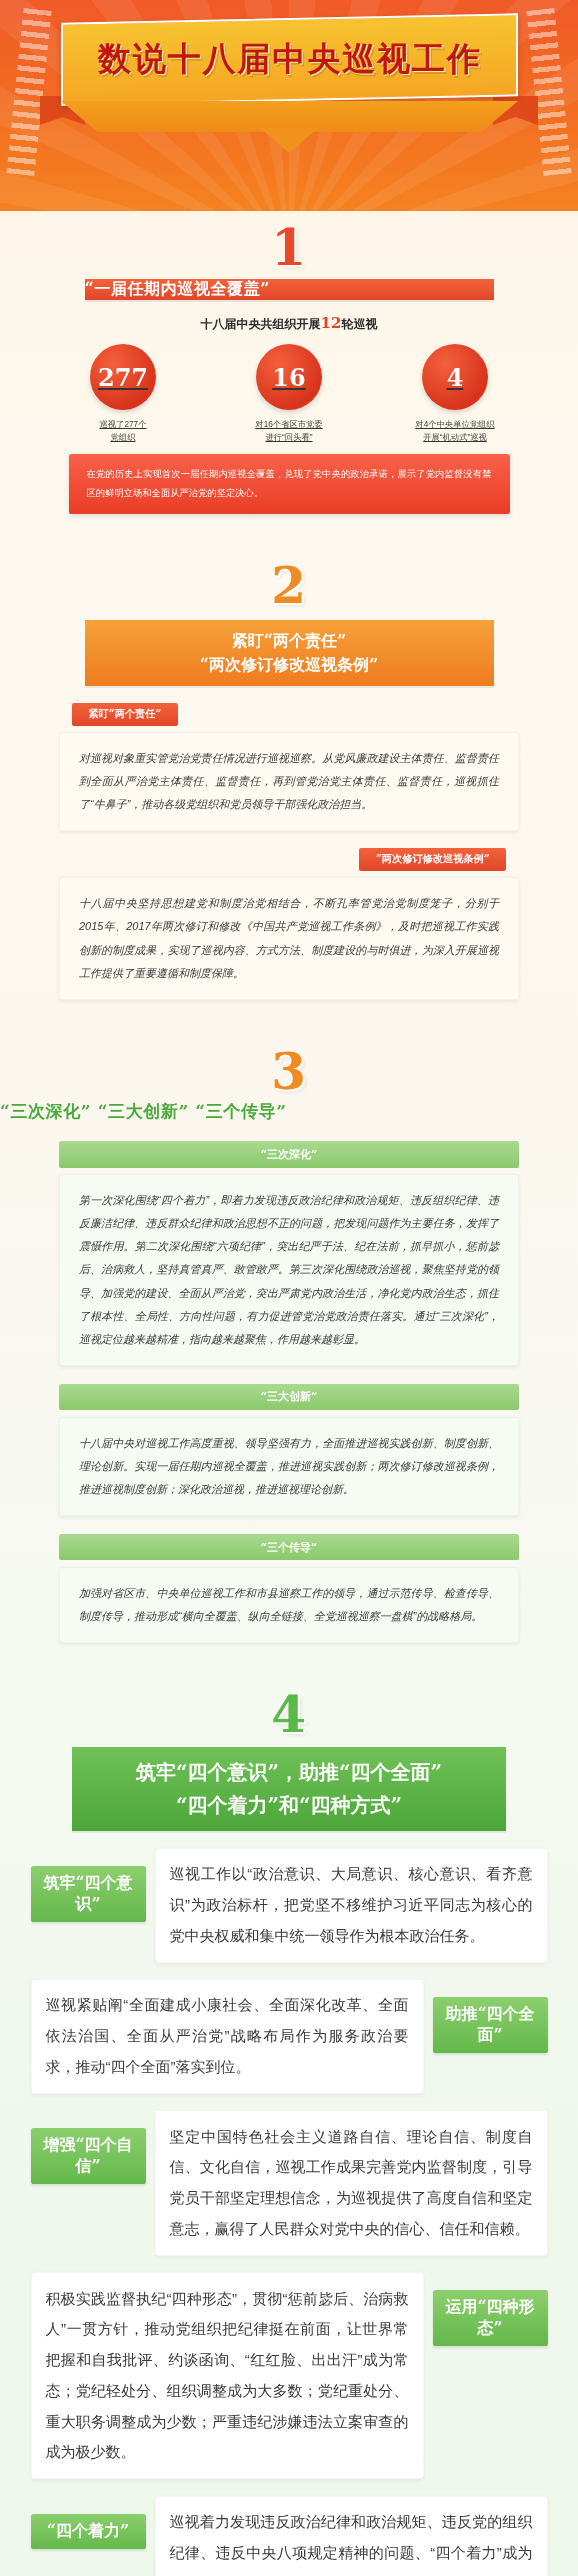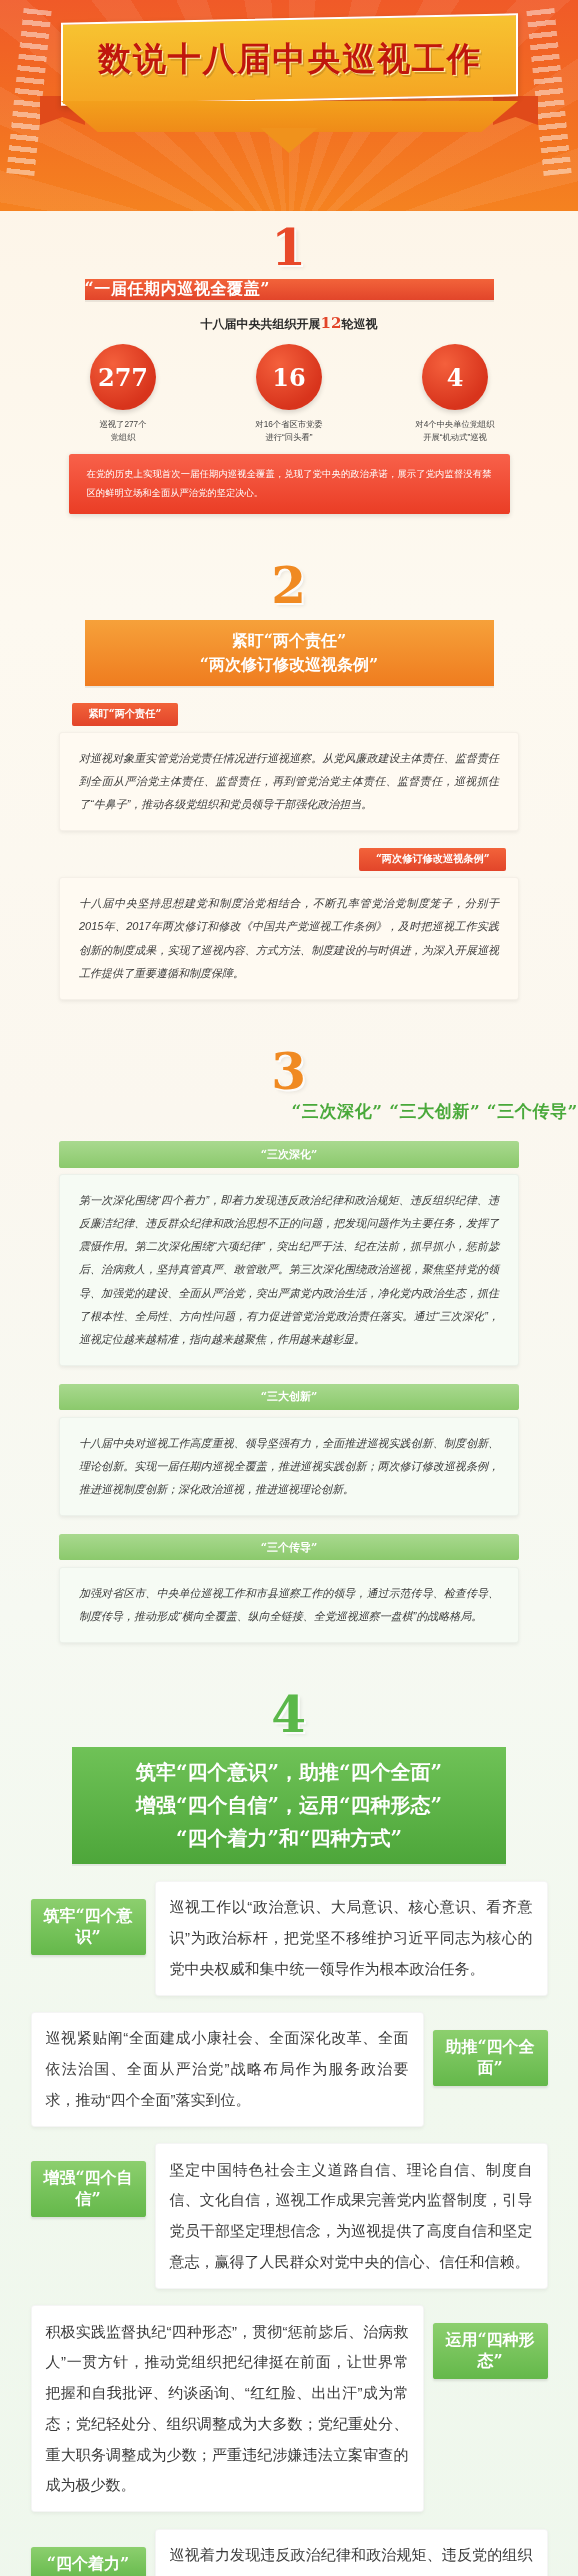--- a/index.html
+++ b/index.html
@@ -120,21 +120,21 @@
     color:#2a2a2a;
     margin: 14px 0 11.5px 0;
     font-family:"DejaVu Serif", serif;
   }
   .sub-line .hl { color:#e2452a; font-size:15px; }
 
   .circles {
     display:flex; justify-content:center; gap: 45px;
     margin: 3.8px 0 9px 0;
   }
-  .circ-item { width: 121px; text-align:center; }
+  .circ-item { width: 121px; text-align:center;text-decoration:underline; }
   .circ {
     width: 66px; height:66px; border-radius:50%;
     background: radial-gradient(circle at 35% 30%, #f4603c, #d8341c 70%);
     color:#fff; font-size: 24px; font-weight:bold;
     display:flex; align-items:center; justify-content:center;
     margin: 0 auto 7.7px auto;
     font-family:"DejaVu Serif", serif;
     box-shadow: 0 2.6px 5.1px rgba(0,0,0,0.15);
   }
   .circ-cap {
@@ -191,21 +191,21 @@
     text-align: justify;
     box-shadow: 0 1.3px 3.8px rgba(0,0,0,0.06);
     border: 0.6px solid rgba(0,0,0,0.04);
     font-style: italic;
   }
   .card.tint-orange { background:#fffaf2; }
   .card.tint-green { background:#f6fbf4; }
 
   
   .head-green {
-    text-align:right;
+    text-align:left;
     font-family:"DejaVu Serif", serif;
     font-weight:bold; font-size: 17px;
     color:#49a93a; margin: 3.8px 0 3.8px 0;
     letter-spacing: 0.6px;
   }
   .pill-green {
     display:block;
     width: 460px; margin: 18px auto 0 auto;
     background: linear-gradient(180deg,#a9d98f 0%, #8bc96c 100%);
     color:#fff; text-align:center; font-weight:bold;
@@ -341,21 +341,20 @@
     <div class="pill-green">“三个传导”</div>
     <div class="card tint-green">加强对省区市、中央单位巡视工作和市县巡察工作的领导，通过示范传导、检查传导、制度传导，推动形成“横向全覆盖、纵向全链接、全党巡视巡察一盘棋”的战略格局。</div>
   </div>
 
   <div class="spacer-lg"></div>
 
   <div class="sec">
     <div class="big-num green">4</div>
     <div class="band-green">
       <div>筑牢“四个意识”，助推“四个全面”</div>
-      <div>增强“四个自信”，运用“四种形态”</div>
       <div>“四个着力”和“四种方式”</div>
     </div>
 
     <div class="row2">
       <div class="chip">筑牢“四个意识”</div>
       <div class="row-text">巡视工作以“政治意识、大局意识、核心意识、看齐意识”为政治标杆，把党坚不移维护习近平同志为核心的党中央权威和集中统一领导作为根本政治任务。</div>
     </div>
 
     <div class="row2 rev">
       <div class="chip">助推“四个全面”</div>

